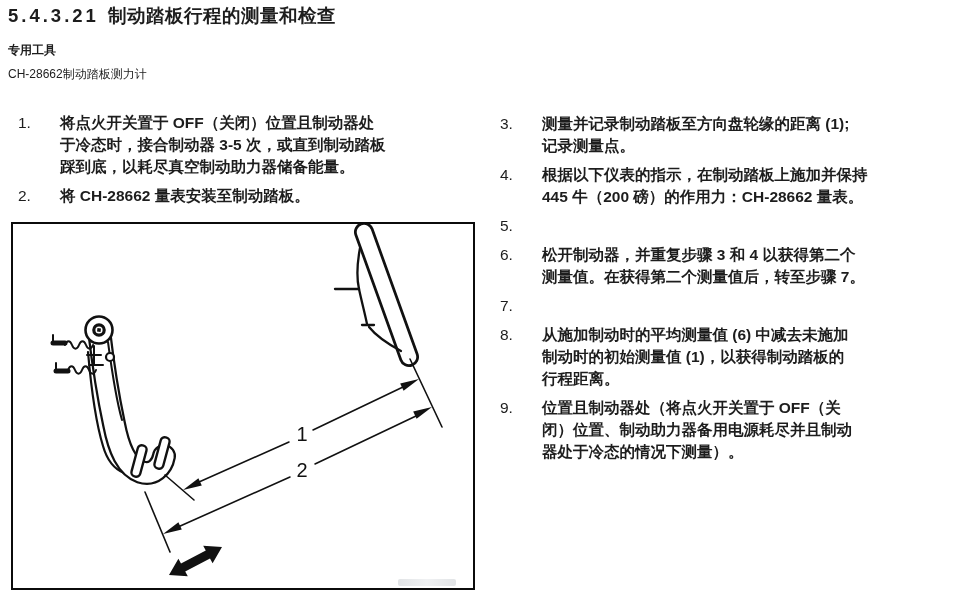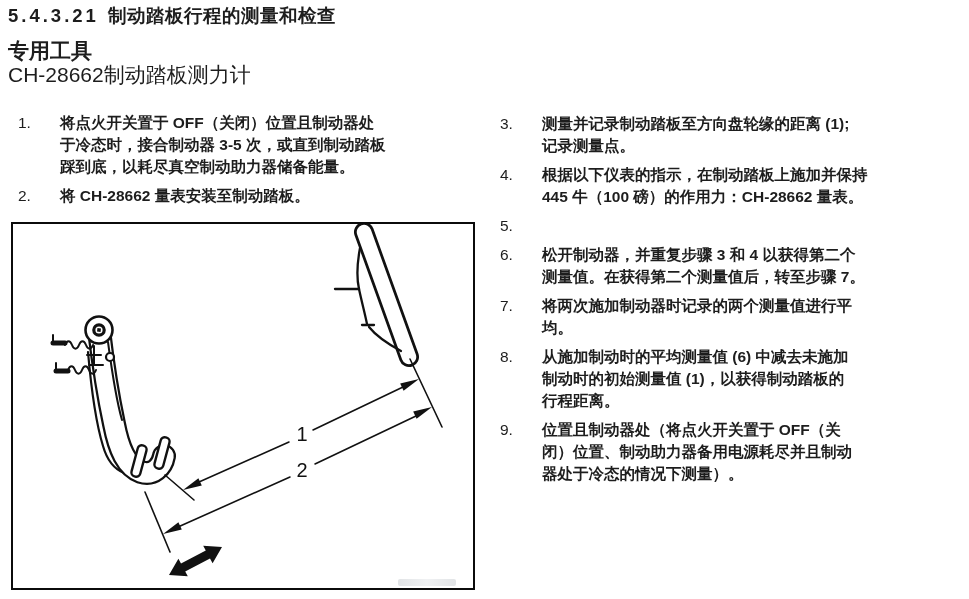--- a/index.html
+++ b/index.html
@@ -11,21 +11,21 @@
   }
   .page { position:relative; width:969px; height:599px; overflow:hidden; background:#ffffff; }
 
   .doc-title {
     position:absolute; left:8px; top:3px;
     font-size:18.5px; font-weight:600; letter-spacing:0.5px;
     white-space:nowrap;
   }
   .doc-title .sec-num { letter-spacing:3px; margin-right:9px; }
 
-  .intro { position:absolute; left:8px; top:39px; width:470px; font-size:21px; line-height:23px; }
+  .intro { position:absolute; left:8px; top:39px; width:470px; font-size:12px; line-height:23px; }
   .intro .heading { font-weight:700; margin-bottom:1px; }
 
   .steps { position:absolute; font-size:15.5px; line-height:22px; }
   #steps-left  { left:8px;   top:112px; width:472px; }
   #steps-right { left:490px; top:113px; width:478px; }
   .step { display:flex; margin-bottom:7px; }
   .step-num { flex:none; width:52px; padding-left:10px; box-sizing:border-box; }
   .step-text { flex:1; white-space:pre-wrap; word-break:keep-all;font-weight:bold; }
 
   .figure-box {
@@ -68,34 +68,32 @@
     </div>
   <div class="steps" id="steps-right">
       <div class="step">
         <div class="step-num">3.</div>
         <div class="step-text">测量并记录制动踏板至方向盘轮缘的距离 (1);
 记录测量点。</div>
       </div>
       <div class="step">
         <div class="step-num">4.</div>
         <div class="step-text">根据以下仪表的指示，在制动踏板上施加并保持
-445 牛（100 磅）的作用力：CH-28662 量表。</div>
+445 牛（200 磅）的作用力：CH-28662 量表。</div>
       </div>
       <div class="step">
         <div class="step-num">5.</div>
       </div>
       <div class="step">
         <div class="step-num">6.</div>
         <div class="step-text">松开制动器，并重复步骤 3 和 4 以获得第二个
 测量值。在获得第二个测量值后，转至步骤 7。</div>
       </div>
       <div class="step">
         <div class="step-num">7.</div>
-        <div class="step-text">将两次施加制动器时记录的两个测量值进行平
-均。</div>
       </div>
       <div class="step">
         <div class="step-num">8.</div>
         <div class="step-text">从施加制动时的平均测量值 (6) 中减去未施加
 制动时的初始测量值 (1)，以获得制动踏板的
 行程距离。</div>
       </div>
       <div class="step">
         <div class="step-num">9.</div>
         <div class="step-text">位置且制动器处（将点火开关置于 OFF（关

